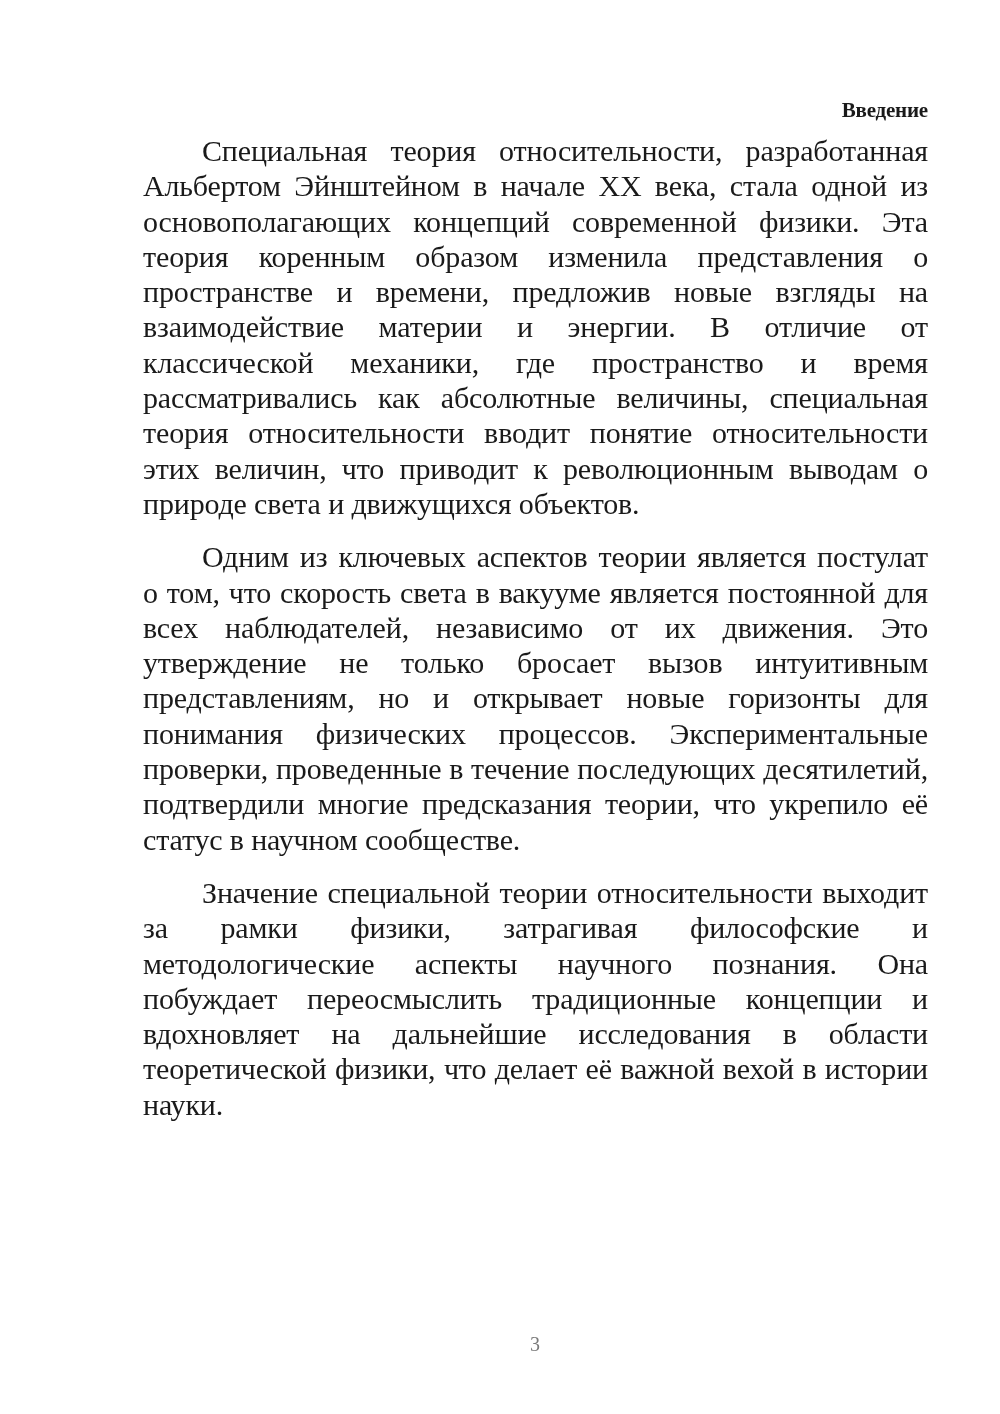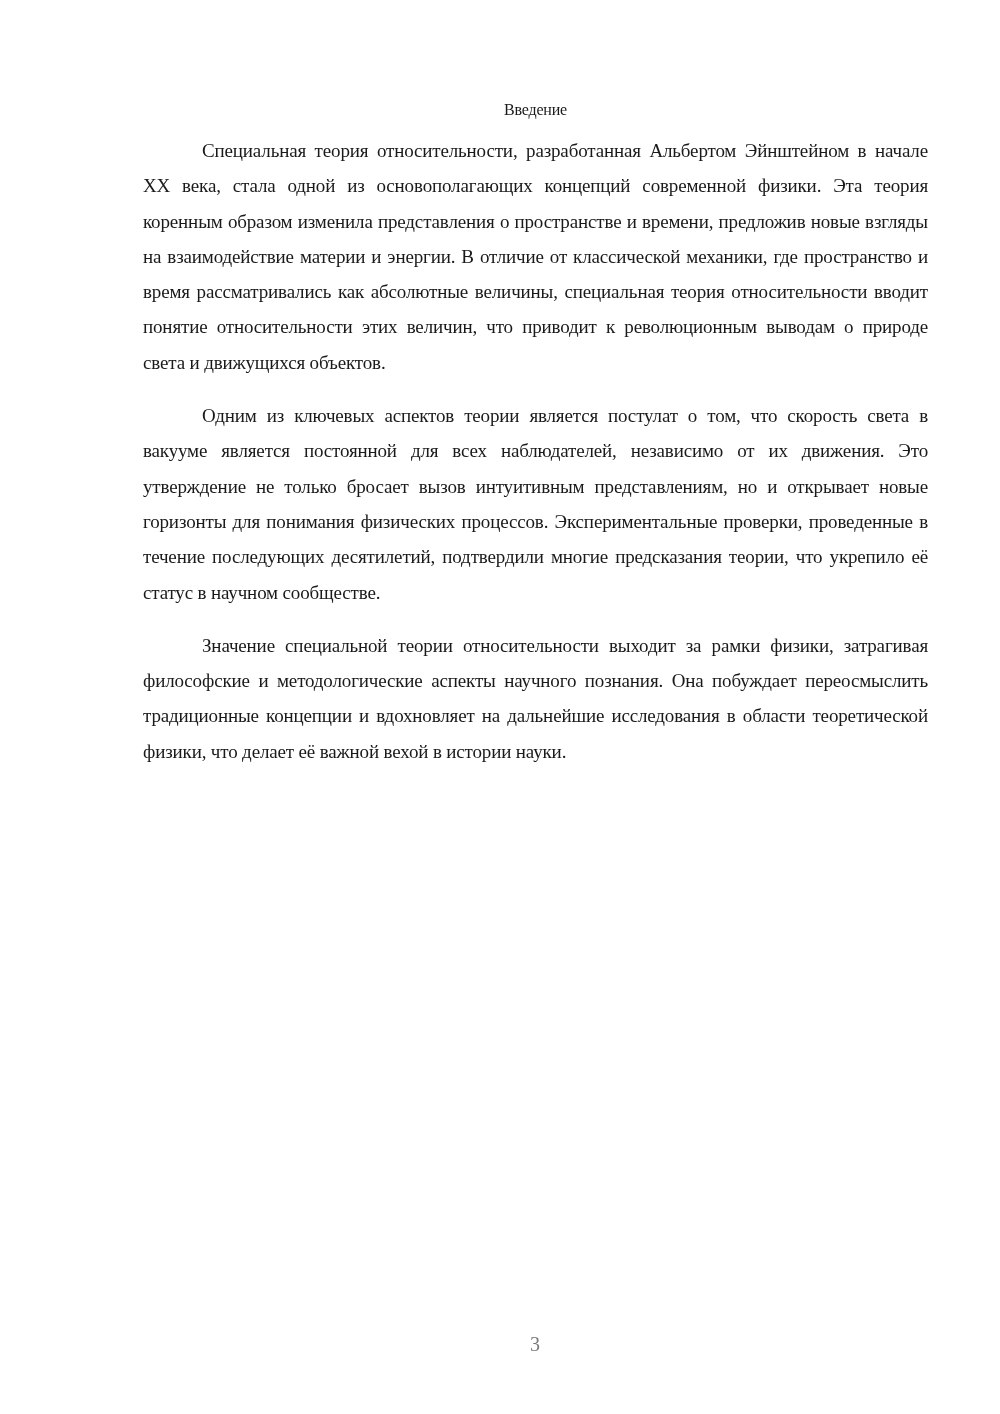--- a/index.html
+++ b/index.html
@@ -15,29 +15,29 @@
       font-family: "Liberation Serif", "DejaVu Serif", serif;
       color: #1a1a1a;
     }
     .page {
       position: absolute;
       left: 143px;
       top: 95px;
       width: 785px;
     }
     .title {
-      text-align: center;
-      font-weight: normal;
-      font-size: 16px;
+      text-align: right;
+      font-weight: bold;
+      font-size: 21px;
       line-height: 30px;
       margin: 0 0 8px 0;
       letter-spacing: -0.2px;
     }
     .para {
-      font-size: 19px;
+      font-size: 30px;
       line-height: 35.3px;
       text-align: justify;
       text-indent: 59px;
       margin: 0 0 18px 0;
       letter-spacing: -0.15px;
       word-spacing: 0px;
     }
     .page-number {
       position: absolute;
       left: 0;

